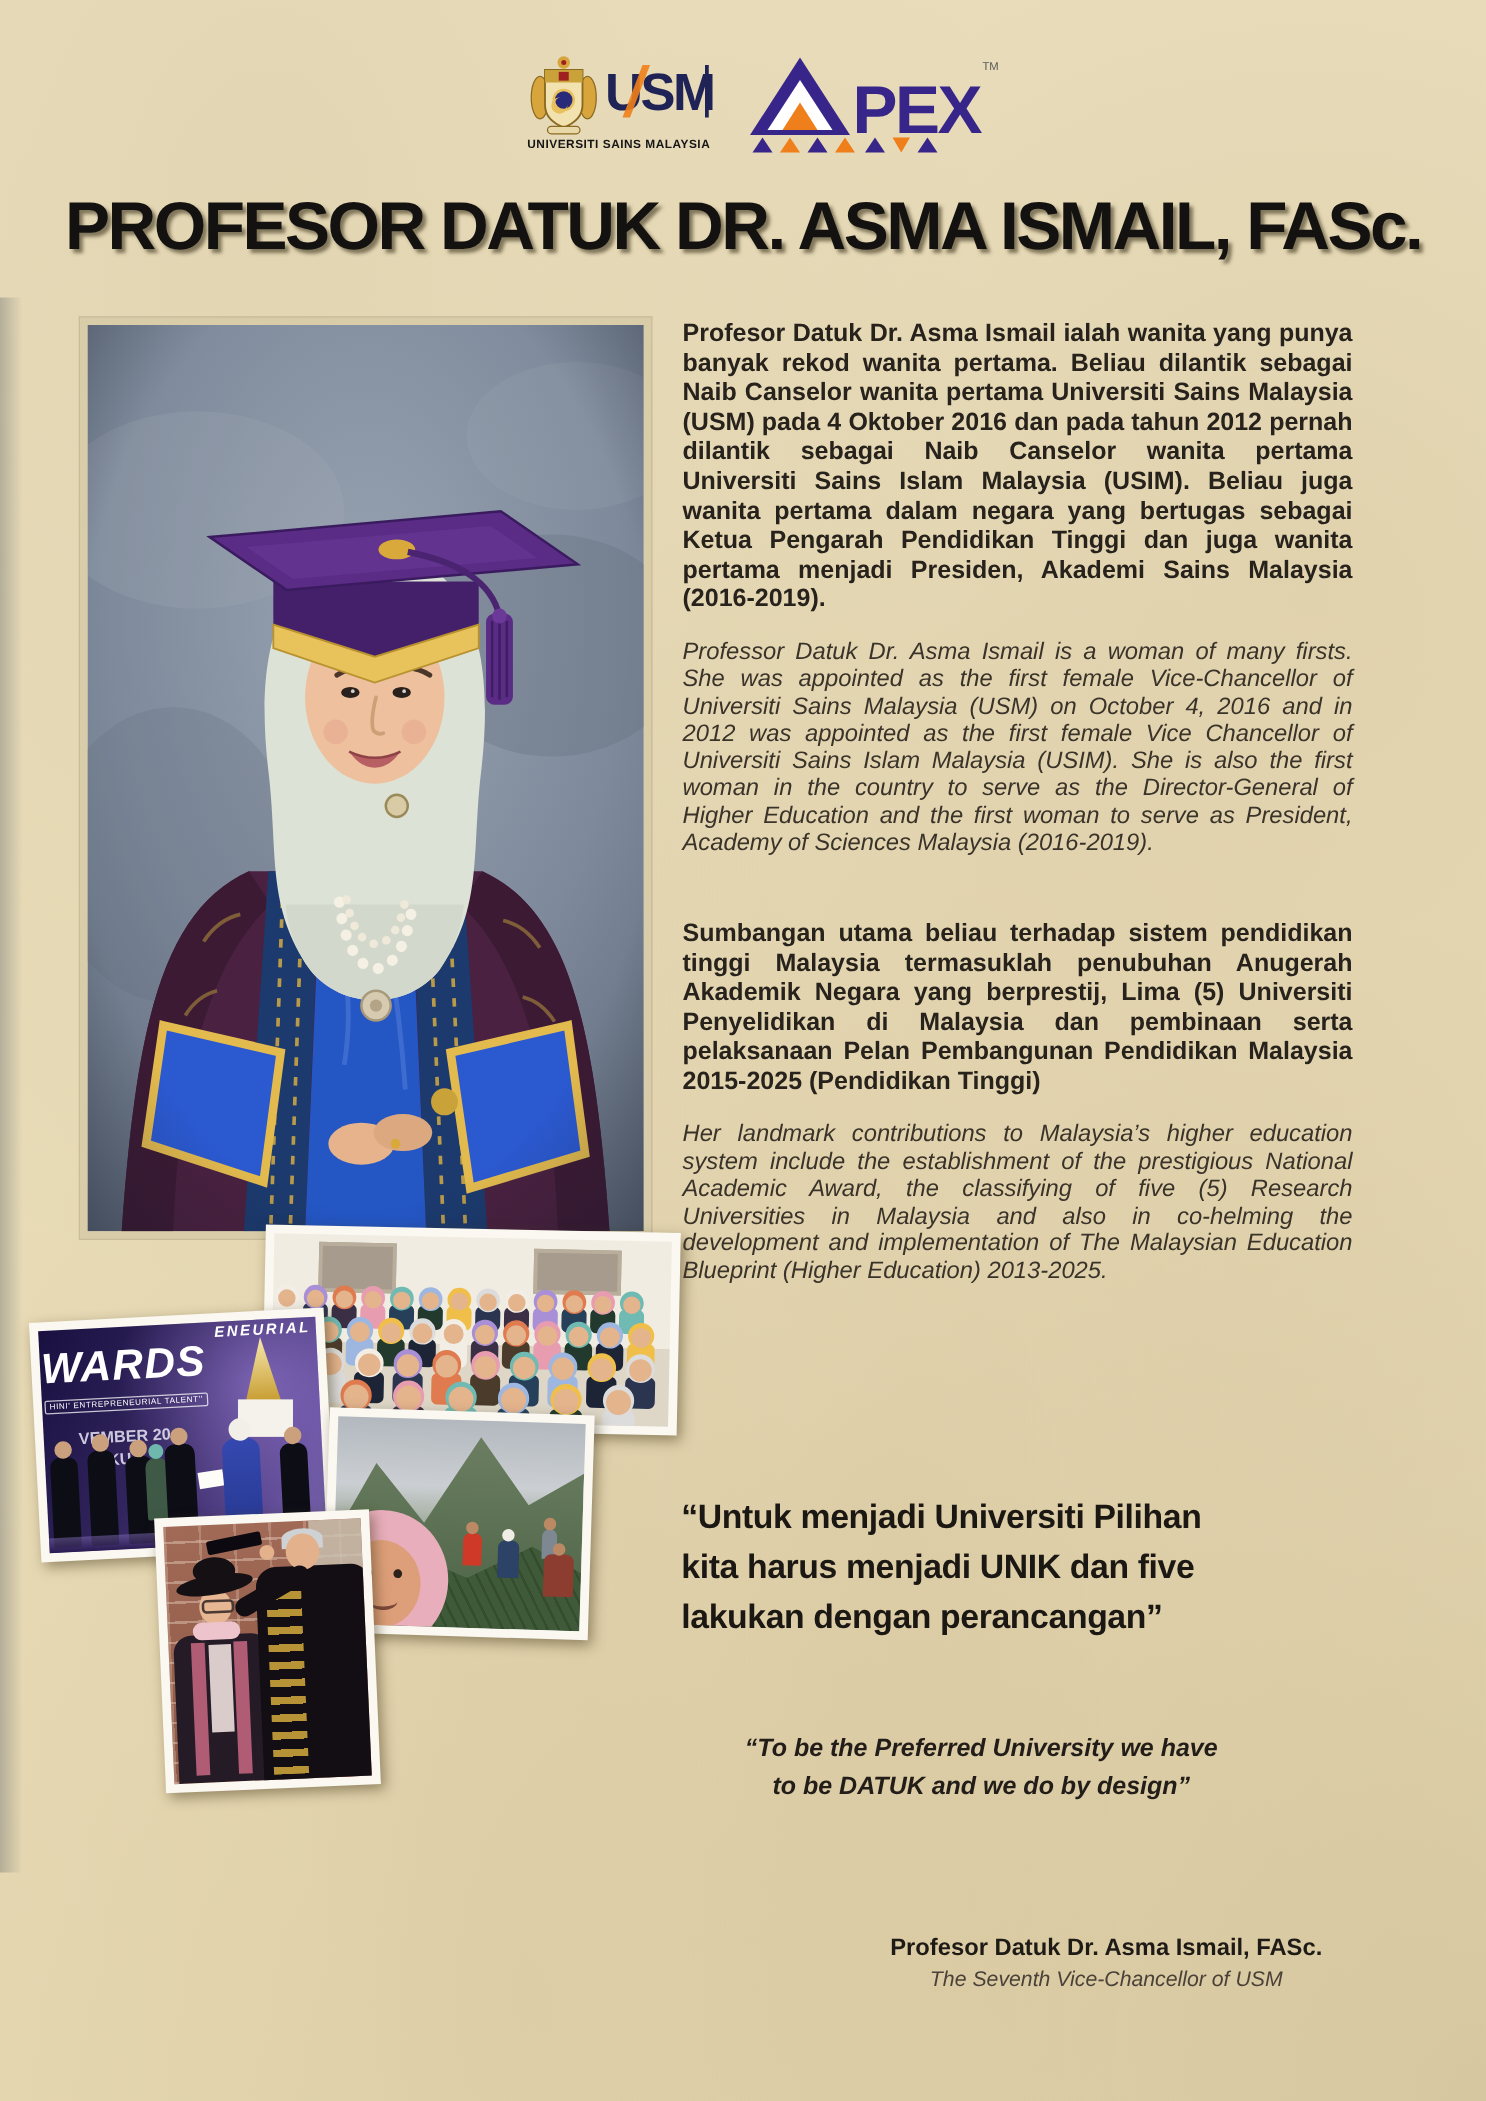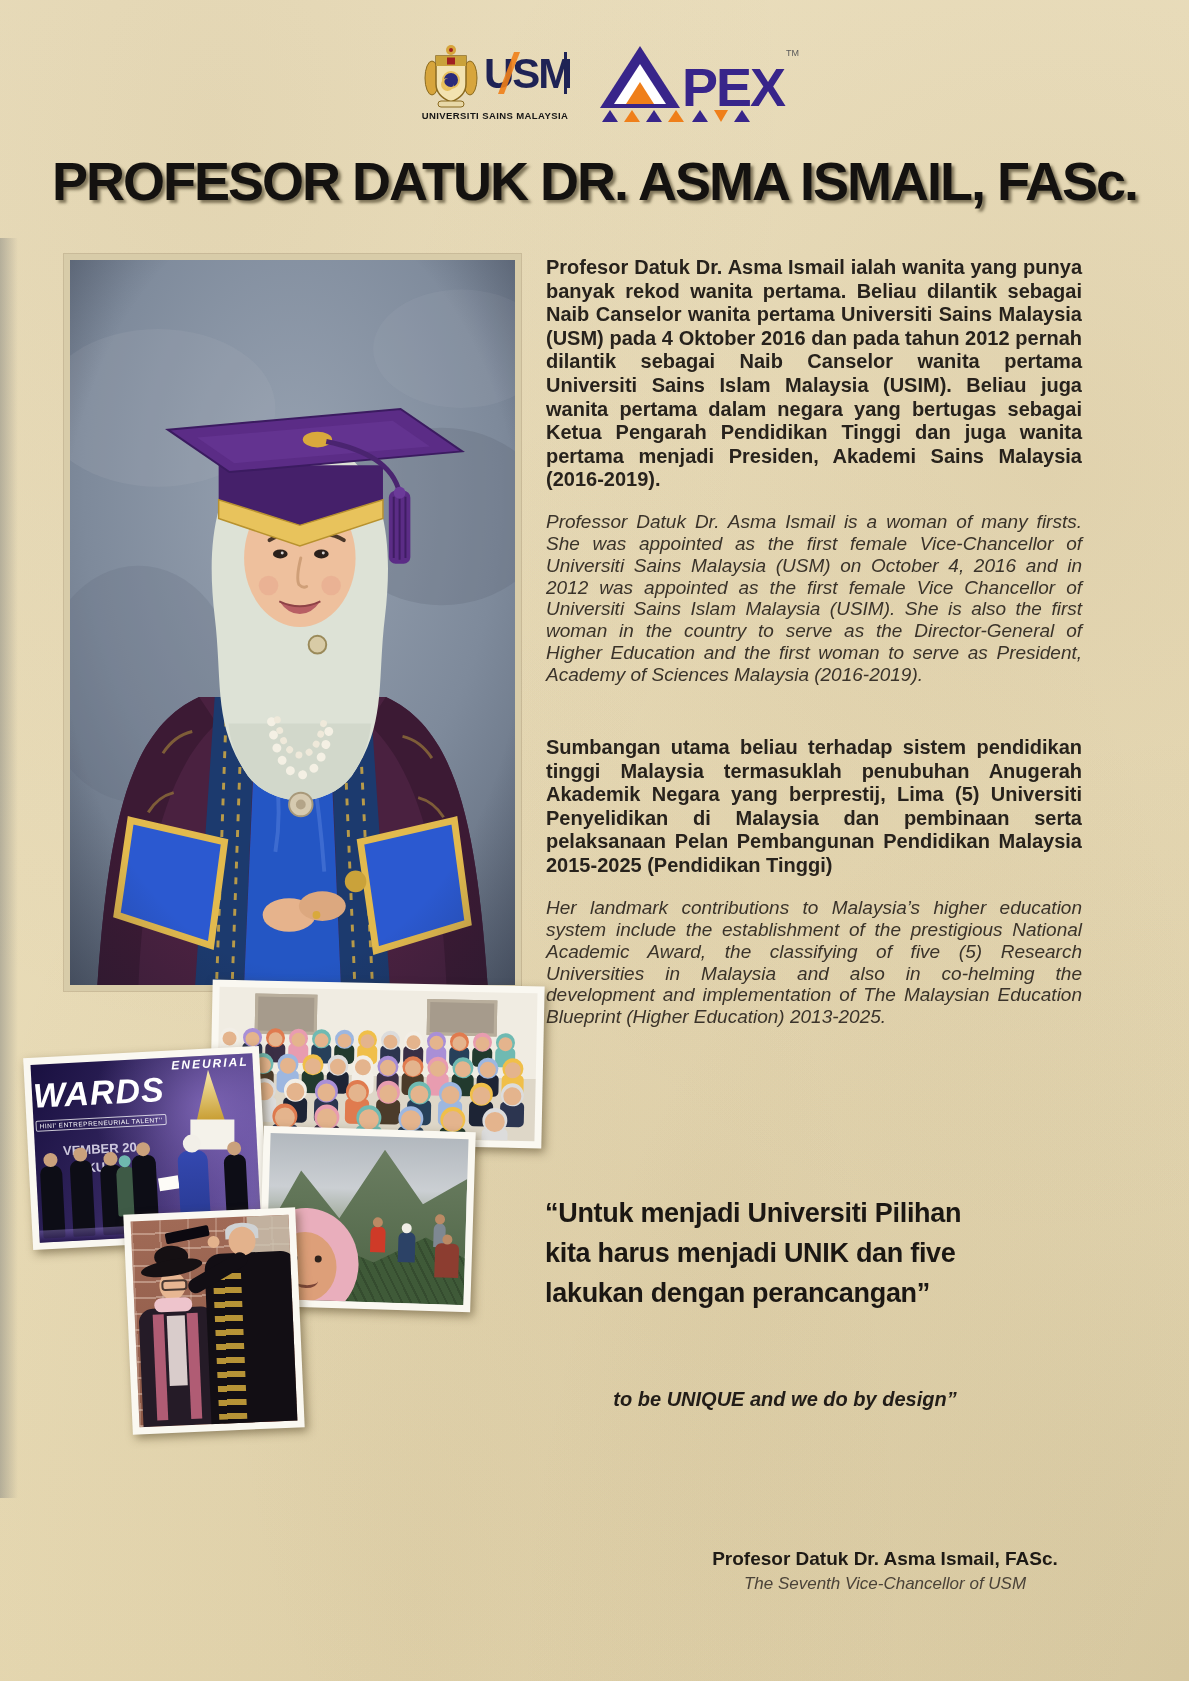--- a/index.html
+++ b/index.html
@@ -456,20 +456,21 @@
       <div class="cer-hand"></div>
     </div>
   </div>
 
   <div class="quote-my">
     <div>“Untuk menjadi Universiti Pilihan</div>
     <div>kita harus menjadi UNIK dan five</div>
     <div>lakukan dengan perancangan”</div>
   </div>
   <div class="quote-en">
-    <div>to be UNIQUE and we do by design”</div>
+    <div>“To be the Preferred University we have</div>
+    <div>to be DATUK and we do by design”</div>
   </div>
 
   <div class="signature">
     <div class="sig-name">Profesor Datuk Dr. Asma Ismail, FASc.</div>
     <div class="sig-role-en">The Seventh Vice-Chancellor of USM</div>
   </div>
 </div>
 
 </body></html>

